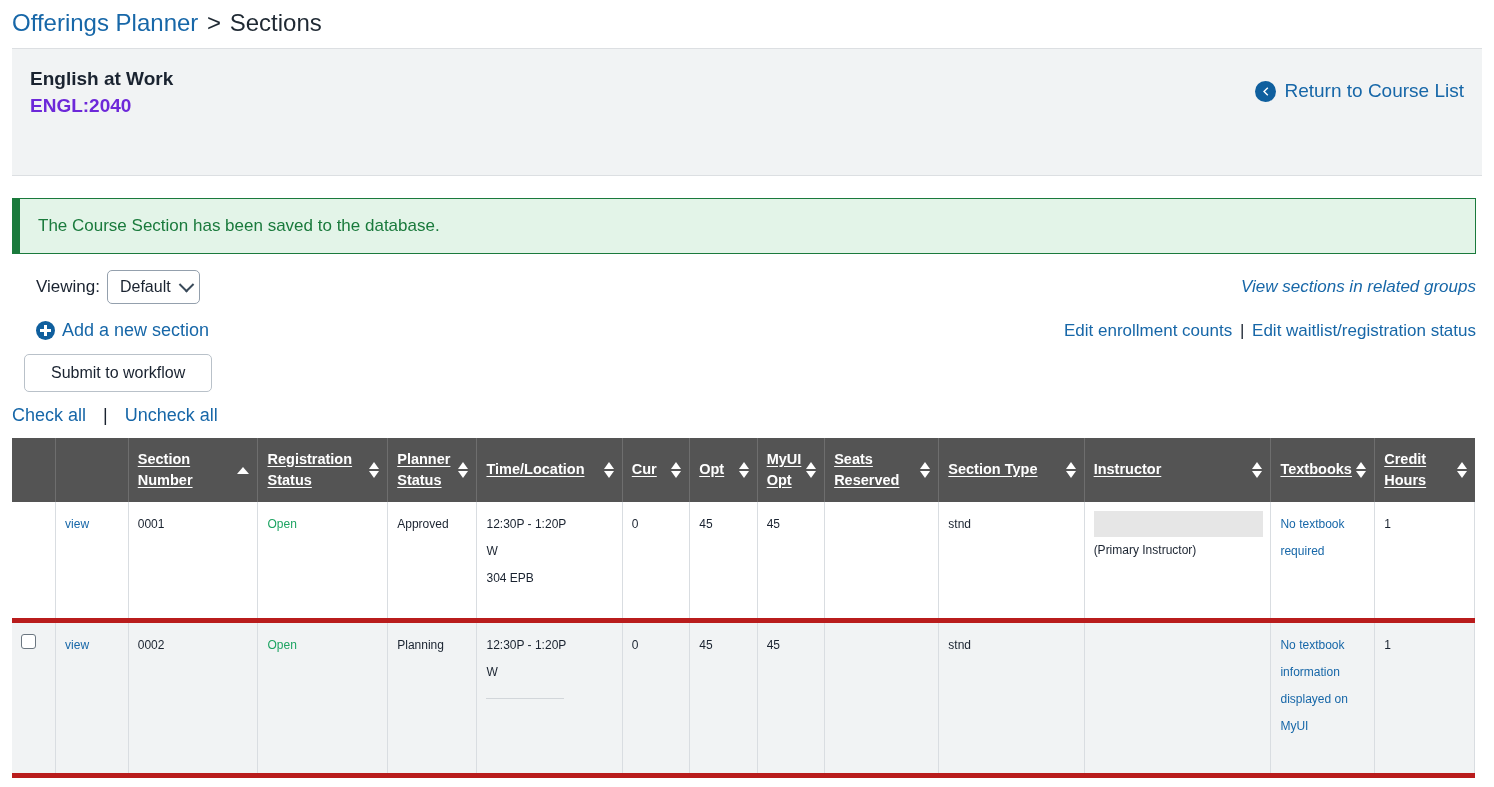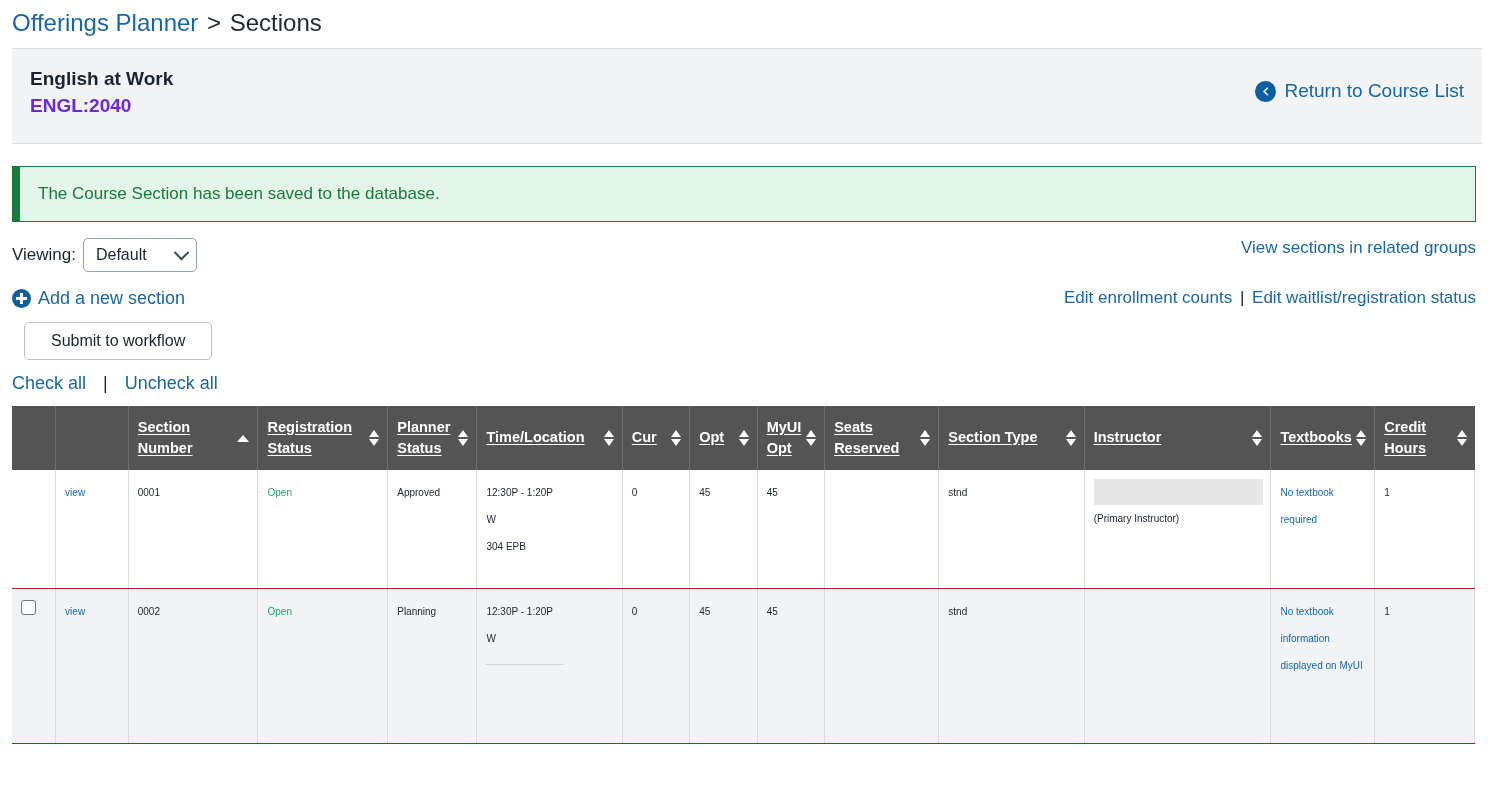--- a/index.html
+++ b/index.html
@@ -37,21 +37,21 @@
   .breadcrumb .crumb-current { color: #1f2933; }
 
   
   .course-panel {
     margin: 0 12px 0 12px;
     background: #f1f3f4;
     border-top: 1px solid #dcdfe2;
     border-bottom: 1px solid #dcdfe2;
     padding: 16px 18px 18px 18px;
     position: relative;
-    height: 96px;
+    height: 128px;
   }
   .course-title {
     font-size: 19px;
     font-weight: bold;
     line-height: 27px;
     color: #1a2330;
   }
   .course-code {
     font-size: 19px;
     font-weight: bold;
@@ -127,40 +127,41 @@
     padding-left: 18px;
   }
   .banner-text {
     color: #1a7a3c;
     font-size: 17px;
   }
 
   
   .row-flex {
     display: flex;
-    align-items: flex-start;
+    align-items: center;
     justify-content: space-between;
     padding: 0 18px 0 12px;
+    margin-left: 24px;
   }
   .viewing-row { margin-top: 16px; }
   .viewing-left {
     display: flex;
     align-items: center;
     gap: 7px;
   }
   .viewing-label { font-size: 17px; color: #1a2330; }
   .select-small {
     min-width: 0;
-    width: 114px;
+    width: 93px;
     padding: 5px 9px 5px 12px;
     gap: 10px;
     height: 34px;
     font-size: 16px;
   }
-  .rl-link { font-size: 17px; color: #1767a8; }
+  .rl-link { font-size: 17px; color: #1767a8; font-style: italic; }
 
   
   .add-row { margin-top: 16px; }
   .add-left {
     display: flex;
     align-items: center;
     gap: 7px;
   }
   .plus-icon {
     width: 19px; height: 19px;
@@ -279,24 +280,24 @@
     left: 0; top: 6px;
     width: 0; height: 0;
     border-left: 6.5px solid transparent;
     border-right: 6.5px solid transparent;
     border-bottom: 7px solid #ffffff;
   }
 
   table.sections td {
     vertical-align: top;
     padding: 9px 7px 9px 9px;
-    font-size: 10px;
+    font-size: 12px;
     line-height: 27px;
     border-right: 1px solid #d9dde1;
-    border-bottom: 1px solid #b91c1c;
+    border-bottom: 5px solid #b91c1c;
     color: #1a2330;
     word-wrap: break-word;
   }
   table.sections td:last-child { border-right: 1px solid #d9dde1; }
   tr.row-odd  td { background: #ffffff; }
   tr.row-even td { background: #f1f3f4; }
 
   td.cell-check { padding-left: 10px; padding-top: 11px; }
   .cbox {
     width: 15px; height: 15px;

